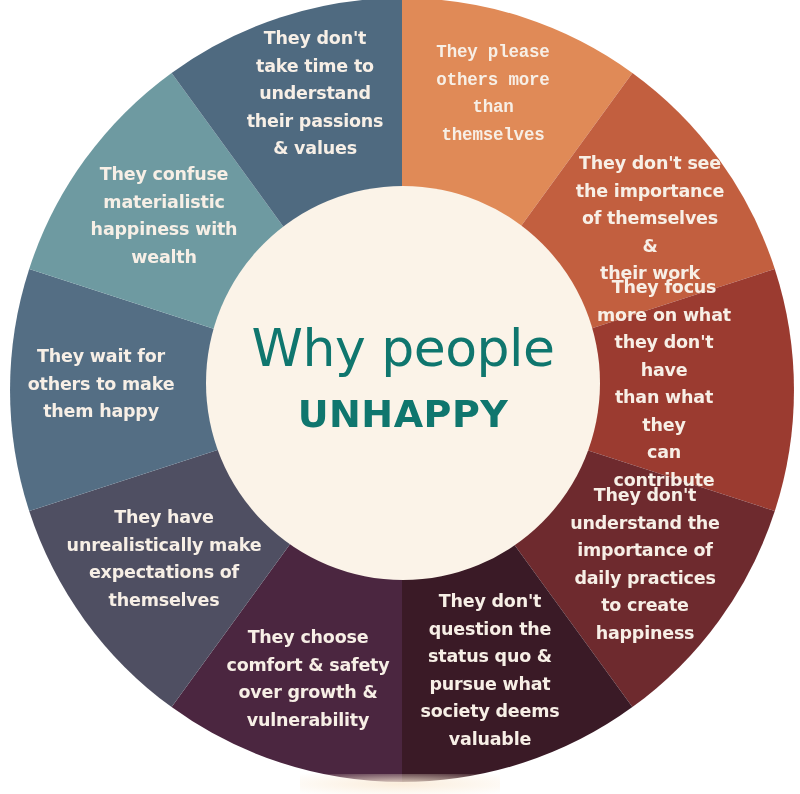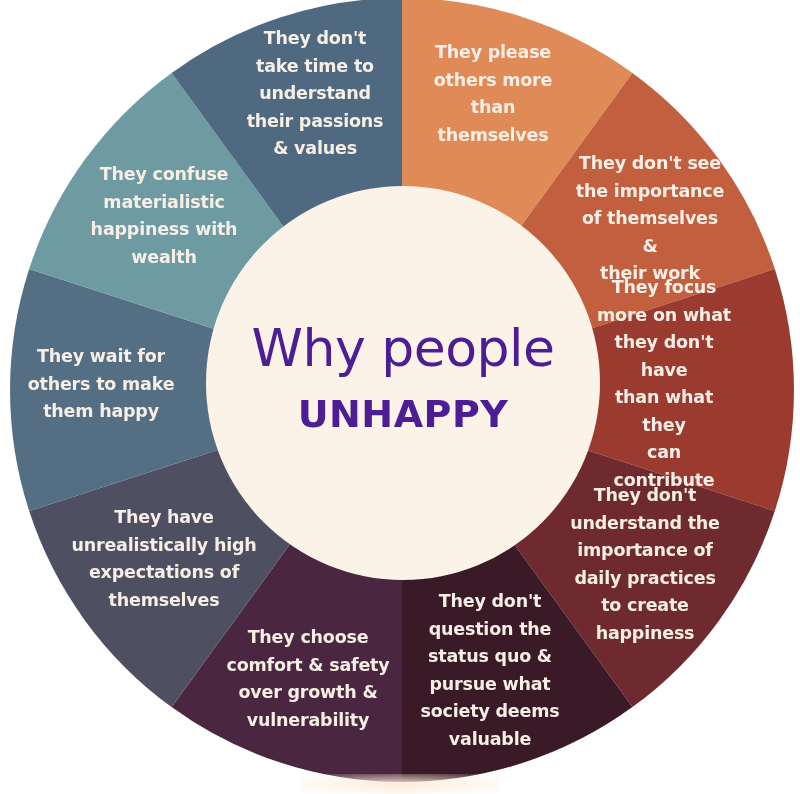--- a/index.html
+++ b/index.html
@@ -31,21 +31,21 @@
       <path d="M402,390 L29.2,511.1 A392,392 0 0 1 29.2,268.9 Z" fill="#546e84"></path>
       <path d="M402,390 L29.2,268.9 A392,392 0 0 1 171.6,72.9 Z" fill="#6e9aa1"></path>
       <path d="M402,390 L171.6,72.9 A392,392 0 0 1 402.0,-2.0 Z" fill="#4f6a80"></path>
     </g>
   <circle id="center-disc" cx="403" cy="383" r="197" fill="#fbf3e8"></circle>
 </svg>
 
 <div class="bottom-glow"></div>
 
 <div id="labels">
-    <div class="label" style="left: 493px; top: 94px;">They please
+    <div class="label" style="left: 493px; top: 94px; font-family: Liberation Mono, monospace;">They please
 others more
 than
 themselves</div>
     <div class="label" style="left: 650px; top: 219px;">They don't see
 the importance
 of themselves &amp;
 their work</div>
     <div class="label" style="left: 664px; top: 384px;">They focus
 more on what
 they don't have
@@ -61,33 +61,33 @@
 question the
 status quo &amp;
 pursue what
 society deems
 valuable</div>
     <div class="label" style="left: 308px; top: 679px;">They choose
 comfort &amp; safety
 over growth &amp;
 vulnerability</div>
     <div class="label" style="left: 164px; top: 559px;">They have
-unrealistically high
+unrealistically make
 expectations of
 themselves</div>
     <div class="label" style="left: 101px; top: 384px;">They wait for
 others to make
 them happy</div>
     <div class="label" style="left: 164px; top: 216px;">They confuse
 materialistic
 happiness with
 wealth</div>
     <div class="label" style="left: 315px; top: 94px;">They don't
 take time to
 understand
 their passions
 &amp; values</div>
   </div>
 
-<div class="center-title" style="color: #4c1d95;">
+<div class="center-title" style="color: #0f766e;">
   <div class="t1">Why people</div>
   <div class="t2">UNHAPPY</div>
 </div>
 
 </body></html>

